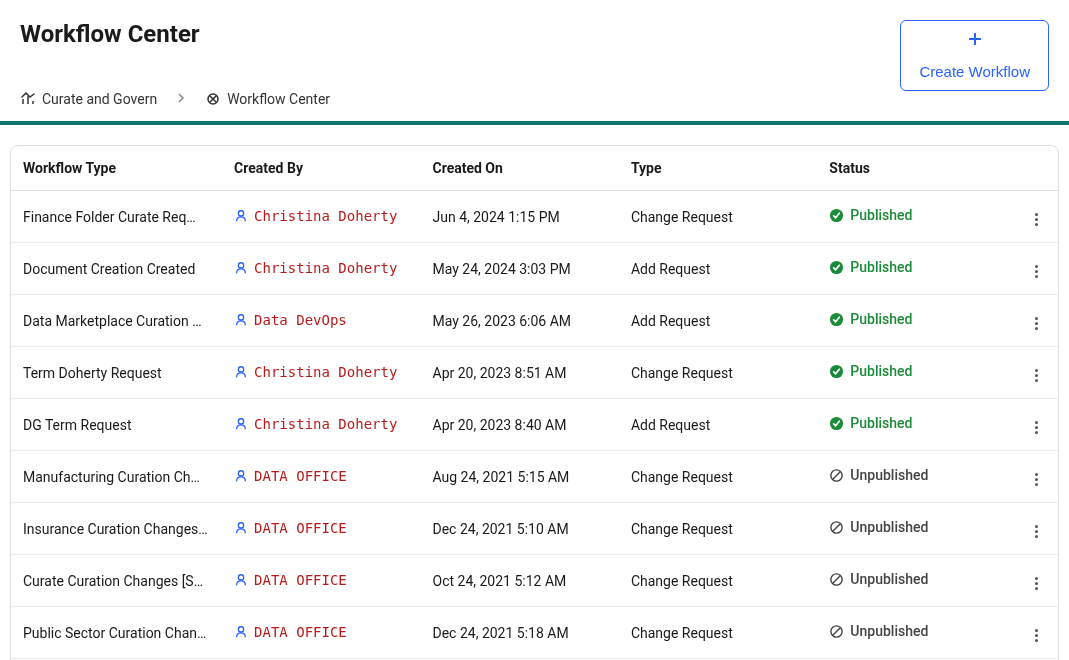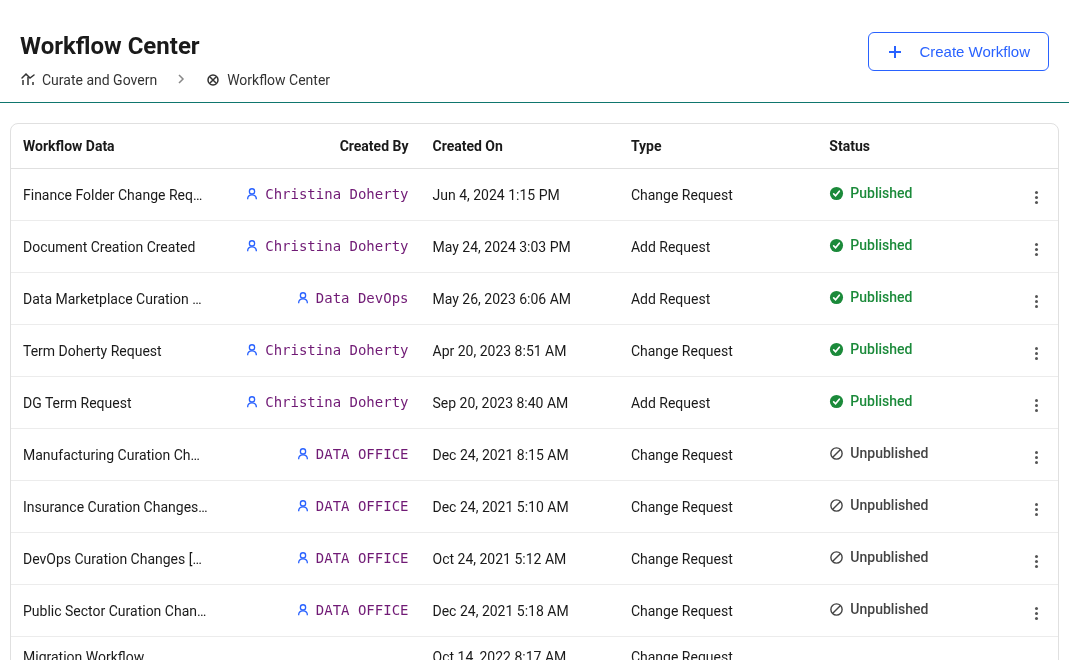--- a/index.html
+++ b/index.html
@@ -4,22 +4,22 @@
 <style>
   * { box-sizing: border-box; }
   body {
     margin: 0;
     font-family: -apple-system, BlinkMacSystemFont, "Segoe UI", Roboto, Helvetica, Arial, sans-serif;
     color: #1a1a1a;
     background: #fff;
     font-size: 14px;
   }
   .header {
-    padding: 32px 20px 0 20px;
-    border-bottom: 1px solid #0f766e;
+    padding: 20px 20px 0 20px;
+    border-bottom: 4px solid #0f766e;
   }
   .header-top {
     display: flex;
     justify-content: space-between;
     align-items: flex-start;
   }
   .page-title {
     font-size: 24px;
     font-weight: 700;
     margin: 0 0 12px 0;
@@ -29,20 +29,21 @@
     color: #2962ff;
     background: #fff;
     border-radius: 6px;
     padding: 10px 18px;
     font-size: 15px;
     font-weight: 500;
     display: flex;
     align-items: center;
     gap: 16px;
     cursor: pointer;
+    flex-direction: column;
   }
   .breadcrumb {
     display: flex;
     align-items: center;
     gap: 20px;
     padding-bottom: 14px;
     font-size: 14px;
     color: #333;
   }
   .breadcrumb .chev { color: #888; font-size: 12px; }
@@ -68,27 +69,27 @@
   }
   tbody td {
     padding: 12px 12px;
     border-bottom: 1px solid #ececec;
     white-space: nowrap;
     overflow: hidden;
     text-overflow: ellipsis;
   }
   tbody tr:last-child td { border-bottom: none; }
   .col-name { width: 200px; max-width: 200px; }
-  .col-created-by { width: 188px; text-align: right; }
+  .col-created-by { width: 188px; }
   .col-created-on { width: 188px; }
   .col-type { width: 188px; }
   .col-status { width: 188px; }
   .col-actions { width: 40px; text-align: center; }
   .user-link {
-    color: #701a75;
+    color: #b91c1c;
     font-family: ui-monospace, Menlo, Consolas, monospace;
     display: inline-flex;
     align-items: center;
     gap: 6px;
     cursor: pointer;
   }
   .user-icon { flex-shrink: 0; }
   .status {
     display: inline-flex;
     align-items: flex-end;
@@ -148,31 +149,31 @@
     </span>
   </div>
 </div>
 
 <div class="content">
 
   <div class="table-wrap">
     <table>
       <thead>
         <tr>
-          <th class="col-name">Workflow Data</th>
+          <th class="col-name">Workflow Type</th>
           <th class="col-created-by">Created By</th>
           <th class="col-created-on">Created On</th>
           <th class="col-type">Type</th>
           <th class="col-status">Status</th>
           <th class="col-actions"></th>
         </tr>
       </thead>
       <tbody id="table-body">
           <tr>
-            <td class="col-name">Finance Folder Change Req…</td>
+            <td class="col-name">Finance Folder Curate Req…</td>
             <td class="col-created-by"><span class="user-link">
                 <svg class="user-icon" width="14" height="14" viewBox="0 0 16 16" fill="none" stroke="#2962ff" stroke-width="1.5">
                   <circle cx="8" cy="5" r="3"></circle>
                   <path d="M3 14c0-3 2-5 5-5s5 2 5 5"></path>
                 </svg>
                 <span>Christina Doherty</span>
               </span></td>
             <td class="col-created-on">Jun 4, 2024 1:15 PM</td>
             <td class="col-type">Change Request</td>
             <td class="col-status"><span class="status published">
@@ -262,21 +263,21 @@
           </tr>
           <tr>
             <td class="col-name">DG Term Request</td>
             <td class="col-created-by"><span class="user-link">
                 <svg class="user-icon" width="14" height="14" viewBox="0 0 16 16" fill="none" stroke="#2962ff" stroke-width="1.5">
                   <circle cx="8" cy="5" r="3"></circle>
                   <path d="M3 14c0-3 2-5 5-5s5 2 5 5"></path>
                 </svg>
                 <span>Christina Doherty</span>
               </span></td>
-            <td class="col-created-on">Sep 20, 2023 8:40 AM</td>
+            <td class="col-created-on">Apr 20, 2023 8:40 AM</td>
             <td class="col-type">Add Request</td>
             <td class="col-status"><span class="status published">
                 <svg width="15" height="15" viewBox="0 0 16 16">
                   <circle cx="8" cy="8" r="7" fill="#1b8a3a"></circle>
                   <path d="M5 8.5 L7 10.5 L11 5.5" stroke="#fff" stroke-width="1.8" fill="none" stroke-linecap="round"></path>
                 </svg>
                 <span>Published</span>
               </span></td>
             <td class="col-actions"><span class="kebab">
                 <span></span>
@@ -286,21 +287,21 @@
           </tr>
           <tr>
             <td class="col-name">Manufacturing Curation Ch…</td>
             <td class="col-created-by"><span class="user-link">
                 <svg class="user-icon" width="14" height="14" viewBox="0 0 16 16" fill="none" stroke="#2962ff" stroke-width="1.5">
                   <circle cx="8" cy="5" r="3"></circle>
                   <path d="M3 14c0-3 2-5 5-5s5 2 5 5"></path>
                 </svg>
                 <span>DATA OFFICE</span>
               </span></td>
-            <td class="col-created-on">Dec 24, 2021 8:15 AM</td>
+            <td class="col-created-on">Aug 24, 2021 5:15 AM</td>
             <td class="col-type">Change Request</td>
             <td class="col-status"><span class="status unpublished">
                 <svg width="15" height="15" viewBox="0 0 16 16" fill="none" stroke="#444" stroke-width="1.5">
                   <circle cx="8" cy="8" r="6"></circle>
                   <line x1="4" y1="12" x2="12" y2="4"></line>
                 </svg>
                 <span>Unpublished</span>
               </span></td>
             <td class="col-actions"><span class="kebab">
                 <span></span>
@@ -326,21 +327,21 @@
                 </svg>
                 <span>Unpublished</span>
               </span></td>
             <td class="col-actions"><span class="kebab">
                 <span></span>
                 <span></span>
                 <span></span>
               </span></td>
           </tr>
           <tr>
-            <td class="col-name">DevOps Curation Changes [Sn…</td>
+            <td class="col-name">Curate Curation Changes [Sn…</td>
             <td class="col-created-by"><span class="user-link">
                 <svg class="user-icon" width="14" height="14" viewBox="0 0 16 16" fill="none" stroke="#2962ff" stroke-width="1.5">
                   <circle cx="8" cy="5" r="3"></circle>
                   <path d="M3 14c0-3 2-5 5-5s5 2 5 5"></path>
                 </svg>
                 <span>DATA OFFICE</span>
               </span></td>
             <td class="col-created-on">Oct 24, 2021 5:12 AM</td>
             <td class="col-type">Change Request</td>
             <td class="col-status"><span class="status unpublished">

